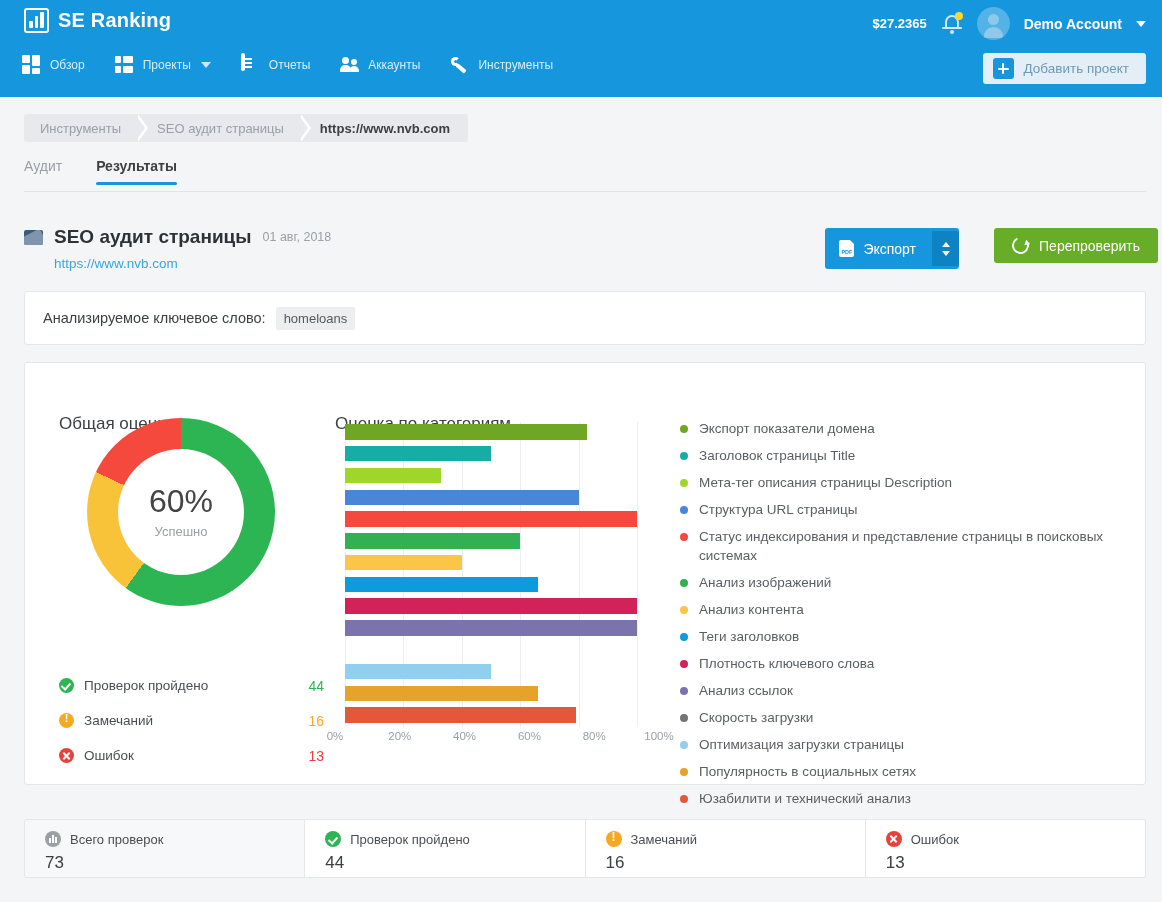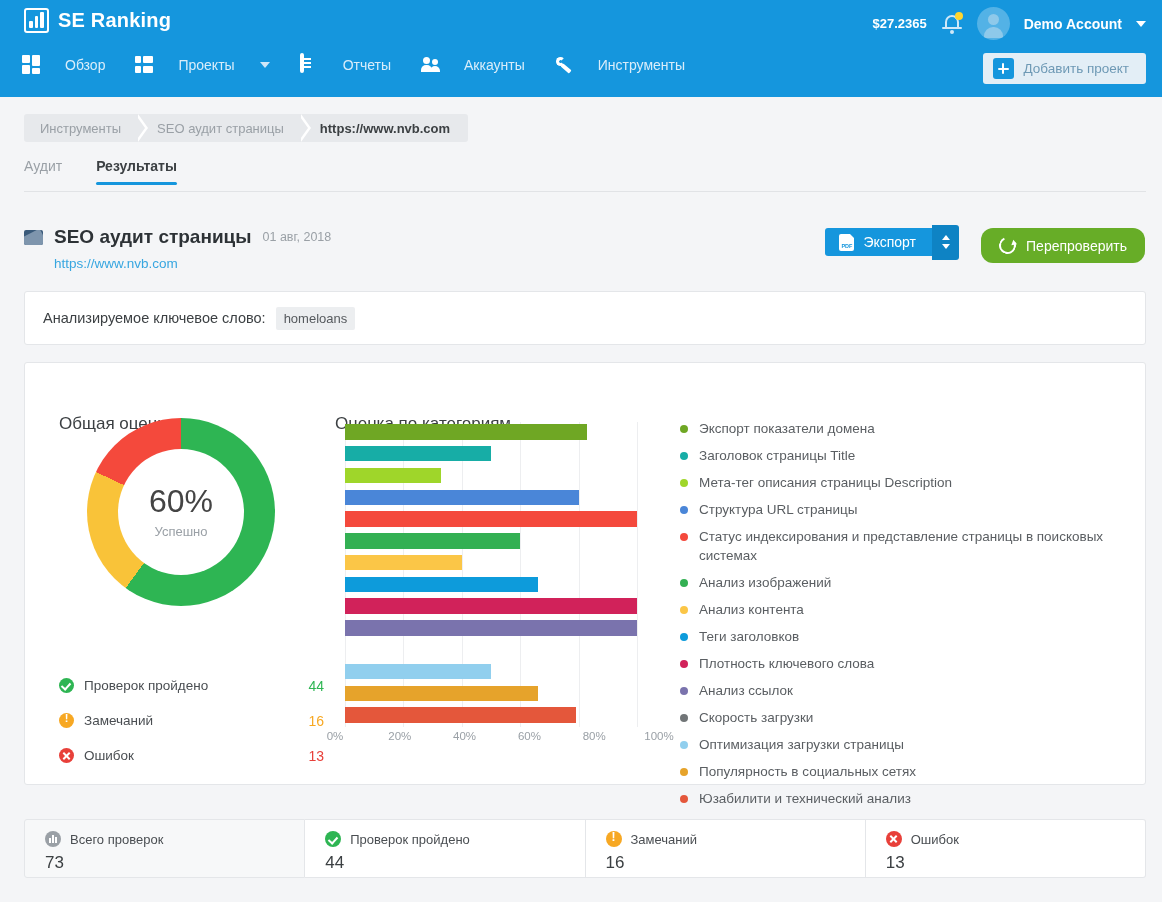--- a/index.html
+++ b/index.html
@@ -38,21 +38,21 @@
   .avatar {
     width:33px; height:33px; border-radius:50%; background:#53b2e6;
     display:flex; align-items:flex-end; justify-content:center; overflow:hidden; position:relative;
   }
   .avatar .head { position:absolute; top:7px; width:11px; height:11px; border-radius:50%; background:#8ec9ea; }
   .avatar .shoulders { position:absolute; bottom:2px; width:19px; height:11px; border-radius:9px 9px 0 0; background:#8ec9ea; }
   .acct-name { color:#fff; font-size:14px; font-weight:bold; }
   .caret-down { width:0; height:0; border-left:5px solid transparent; border-right:5px solid transparent; border-top:6px solid #fff; }
 
   .nav { position:absolute; left:22px; top:55px; display:flex; align-items:center; gap:30px; }
-  .nav-item { display:flex; align-items:center; gap:24px; color:#d9edfa; font-size:14px; cursor:pointer; }
+  .nav-item { display:flex; align-items:center; gap:9px; color:#d9edfa; font-size:12px; cursor:pointer; }
   .nav-ico { width:19px; height:19px; position:relative; flex:none; }
   .ico-grid i { position:absolute; background:#fff; border-radius:1px; }
   .ico-grid i:nth-child(1){ left:0; top:0; width:8px; height:8px; }
   .ico-grid i:nth-child(2){ left:10px; top:0; width:8px; height:11px; }
   .ico-grid i:nth-child(3){ left:0; top:10px; width:8px; height:9px; }
   .ico-grid i:nth-child(4){ left:10px; top:13px; width:8px; height:6px; }
   .ico-proj i { position:absolute; background:#fff; border-radius:1px; }
   .ico-proj i:nth-child(1){ left:0; top:1px; width:6px; height:7px; }
   .ico-proj i:nth-child(2){ left:8px; top:1px; width:10px; height:7px; }
   .ico-proj i:nth-child(3){ left:0; top:11px; width:6px; height:7px; }
@@ -111,34 +111,34 @@
   .ph-row { display:flex; align-items:center; gap:11px; }
   .ph-ico {
     width:19px; height:15px; background:#3a5a7a; border-radius:2px; position:relative; overflow:hidden; flex:none;
   }
   .ph-ico:after { content:""; position:absolute; left:-3px; top:3px; width:24px; height:18px; background:#7e95ad; transform:rotate(-27deg); }
   .ph-title { font-size:19px; font-weight:bold; color:#2d3236; }
   .ph-date { font-size:12.5px; color:#9aa0a6; }
   .ph-url { display:block; margin-top:8px; margin-left:30px; font-size:13.5px; color:#37a6e0; text-decoration:none; cursor:pointer; }
 
   .btn-export {
-    position:absolute; right:203px; top:228px; height:28px; background:#1596dd;
+    position:absolute; right:203px; top:228px; height:41px; background:#1596dd;
     border-radius:3px; display:flex; align-items:center; cursor:pointer;
   }
   .btn-export .lbl { display:flex; align-items:center; gap:9px; padding:0 16px 0 14px; color:#fff; font-size:14px; }
   .pdf-ico { width:15px; height:17px; background:#fff; border-radius:2px; position:relative; flex:none; }
   .pdf-ico:after { content:"PDF"; position:absolute; left:0; right:0; bottom:2px; text-align:center; font-size:5.5px; font-weight:bold; color:#1596dd; }
   .pdf-ico:before { content:""; position:absolute; right:0; top:0; border-top:4px solid #1596dd; border-left:4px solid transparent; }
   .btn-export .split { width:27px; height:35px; background:#0e83c4; border-radius:0 3px 3px 0; display:flex; flex-direction:column; align-items:center; justify-content:center; gap:4px; }
   .btn-export .split .u { width:0;height:0;border-left:4px solid transparent;border-right:4px solid transparent;border-bottom:5px solid #fff; }
   .btn-export .split .d { width:0;height:0;border-left:4px solid transparent;border-right:4px solid transparent;border-top:5px solid #fff; }
 
   .btn-recheck {
-    position:absolute; right:17px; top:228px; height:35px; background:#67ad27;
-    border-radius:12px; display:flex; align-items:center; gap:10px; padding:0 18px; cursor:pointer;
+    position:absolute; right:4px; top:228px; height:35px; background:#67ad27;
+    border-radius:3px; display:flex; align-items:center; gap:10px; padding:0 18px; cursor:pointer;
   }
   .btn-recheck span { color:#fff; font-size:14px; }
   .reload-ico { width:17px; height:17px; border:2.2px solid #fff; border-radius:50%; border-top-color:transparent; position:relative; flex:none; transform:rotate(20deg); }
   .reload-ico:after { content:""; position:absolute; right:-2px; top:-1px; border-left:5px solid #fff; border-top:3px solid transparent; border-bottom:3px solid transparent; }
 
   
   .panel { background:#fff; border:1px solid #e4e6e9; border-radius:3px; position:absolute; }
   .kw-panel { left:24px; right:16px; top:291px; height:54px; display:flex; align-items:center; padding:0 18px; }
   .kw-label { font-size:14.5px; color:#3c4043; }
   .kw-chip { margin-left:10px; background:#eceef0; border-radius:2px; padding:4px 8px; font-size:13px; color:#55595d; }

